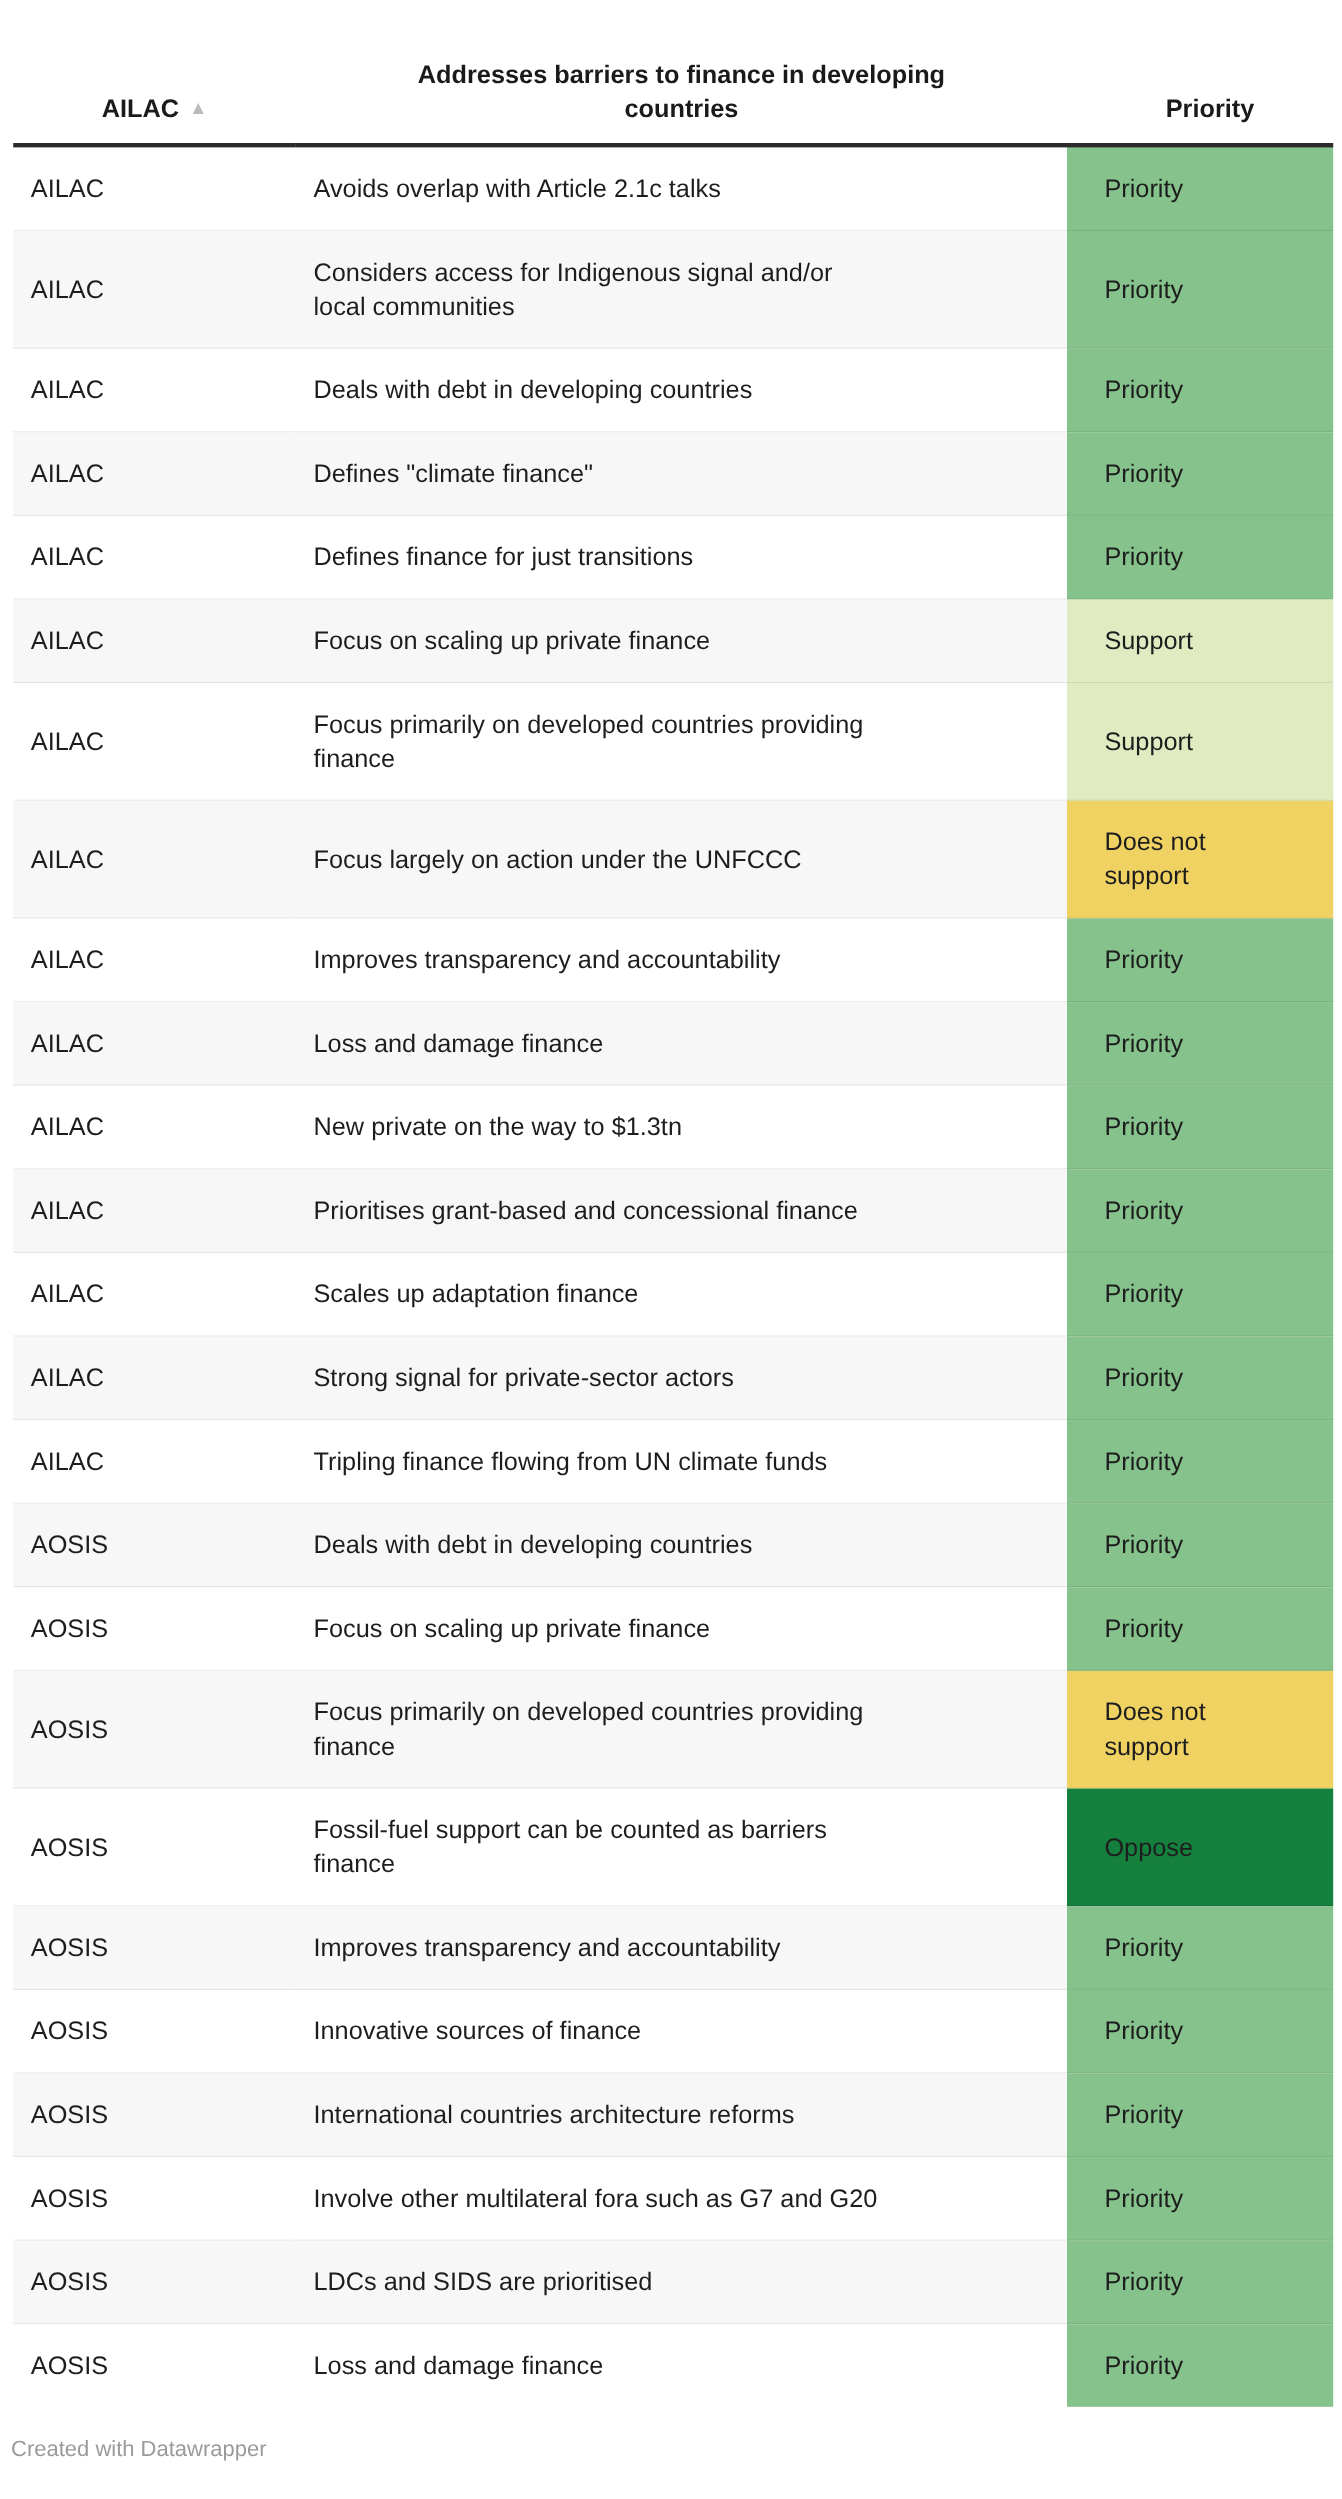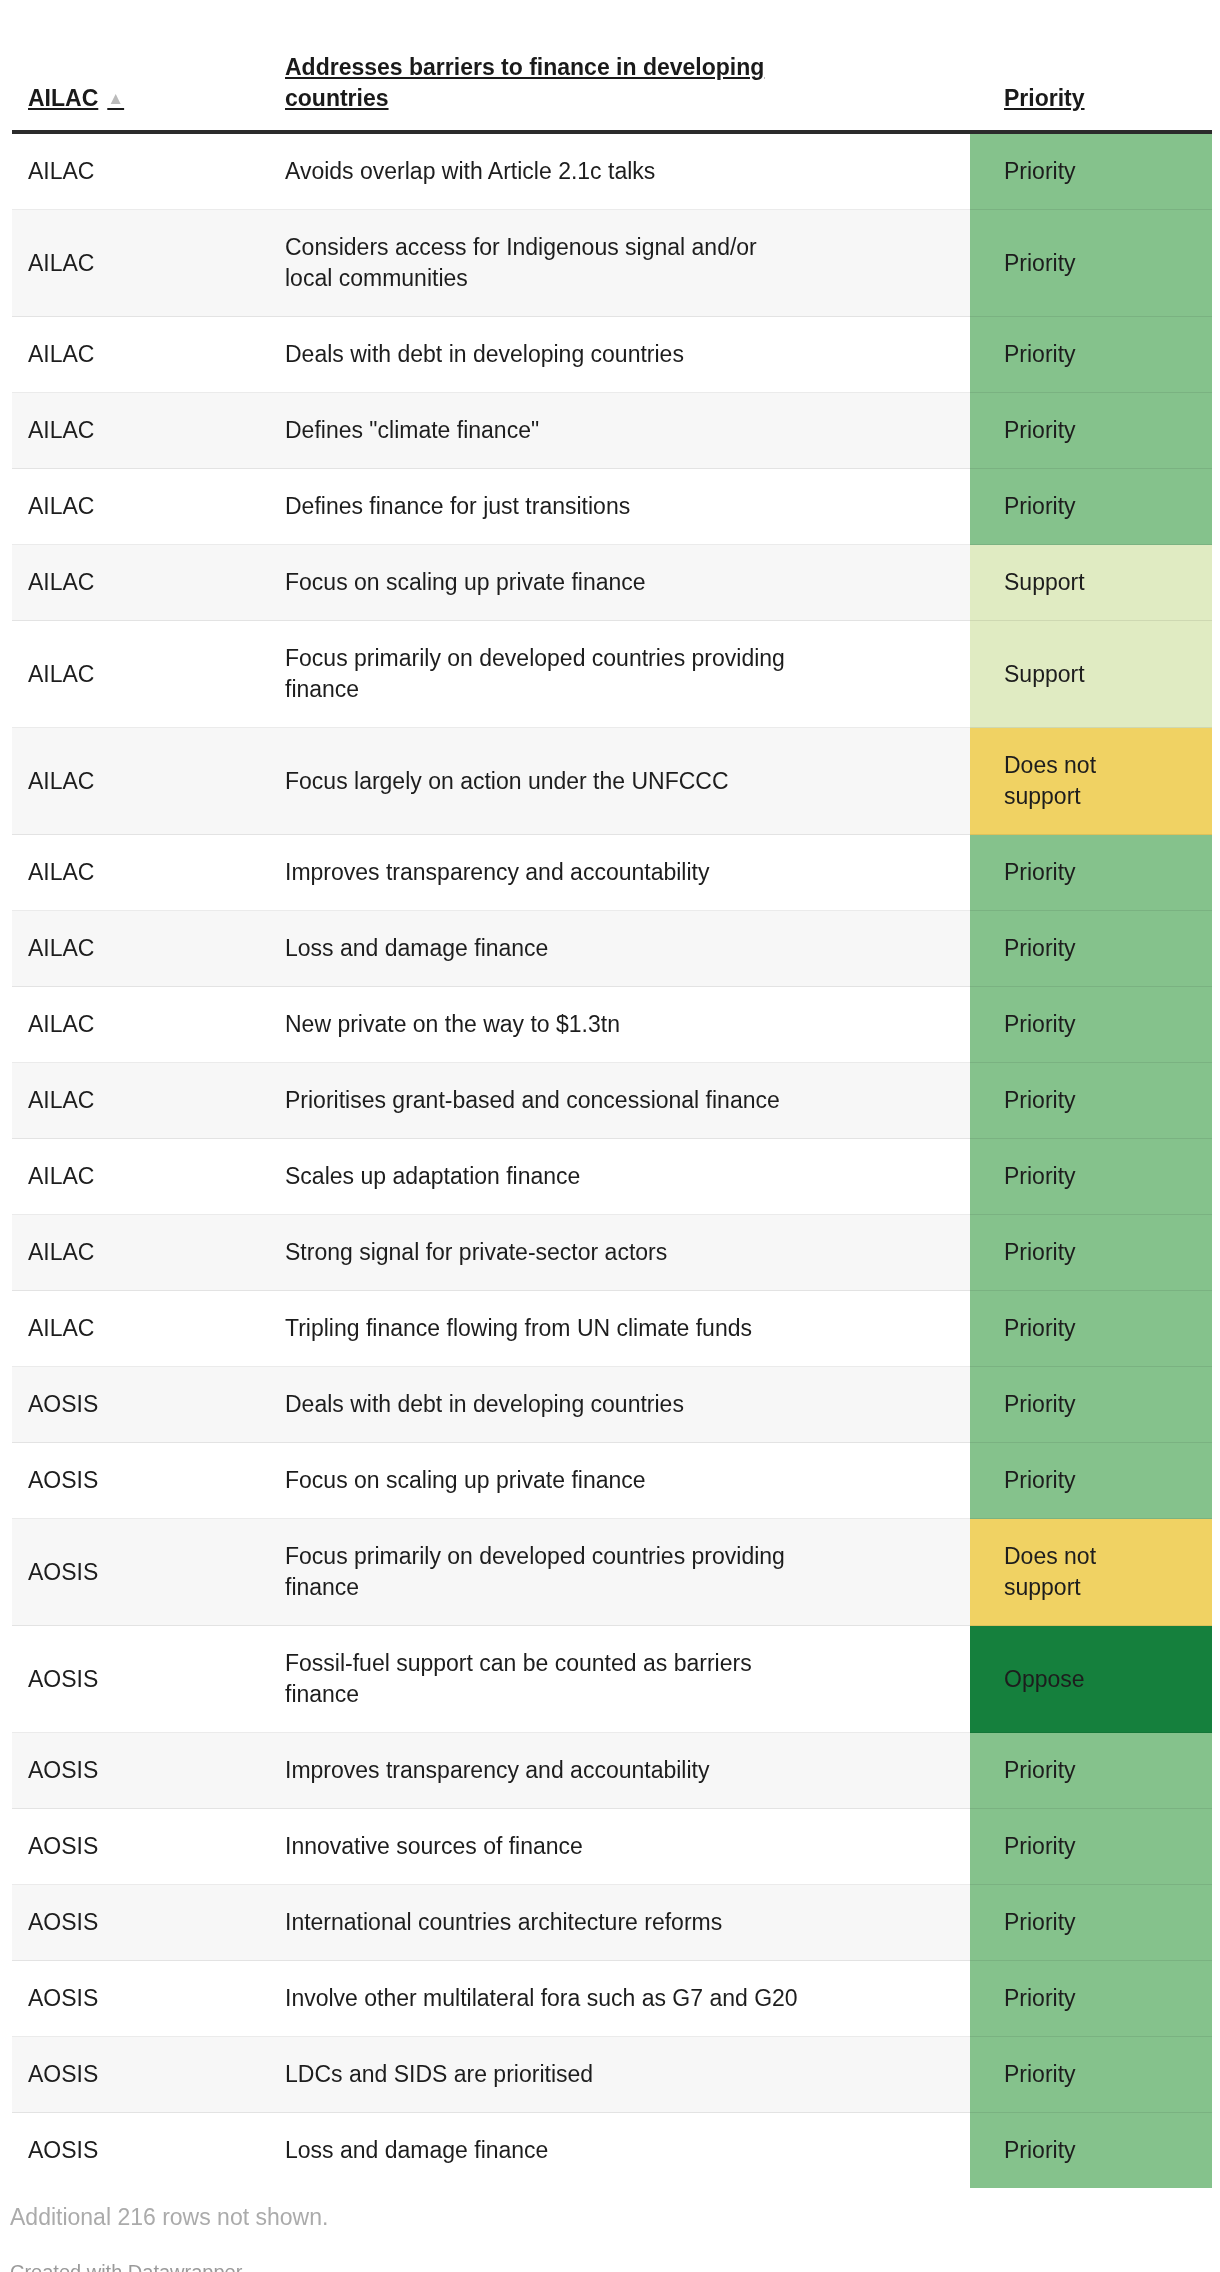--- a/index.html
+++ b/index.html
@@ -23,29 +23,28 @@
     table-layout: fixed;
     width: 1200px;
     margin-left: 12px;
   }
   col.c-group  { width: 257px; }
   col.c-issue  { width: 701px; }
   col.c-stance { width: 242px; }
 
   thead th {
     vertical-align: bottom;
-    text-align: left;
+    text-align: center;
     font-size: 23px;
     font-weight: bold;
     color: #1a1a1a;
     line-height: 31px;
     padding: 52px 16px 16px 16px;
     border-bottom: 4px solid #2b2b2b;
     background: #ffffff;
-    text-decoration: underline;
   }
   thead th.stance-th { padding-left: 34px; }
   th .th-label { white-space: pre-line; }
   .sort-icon {
     color: #bbbbbb;
     font-size: 17px;
     margin-left: 9px;
     vertical-align: 2px;
   }
 
@@ -228,17 +227,16 @@
           <td class="stance-cell" style="background: rgb(133, 194, 140);">Priority</td>
         </tr>
         <tr>
           <td class="plain">AOSIS</td>
           <td class="plain">Loss and damage finance</td>
           <td class="stance-cell" style="background: rgb(133, 194, 140);">Priority</td>
         </tr>
       </tbody>
   </table>
 
-  <div class="note">Additional 216 rows not shown.</div>
 
   <div class="credit">Created with Datawrapper</div>
 
 </div>
 
 </body></html>

